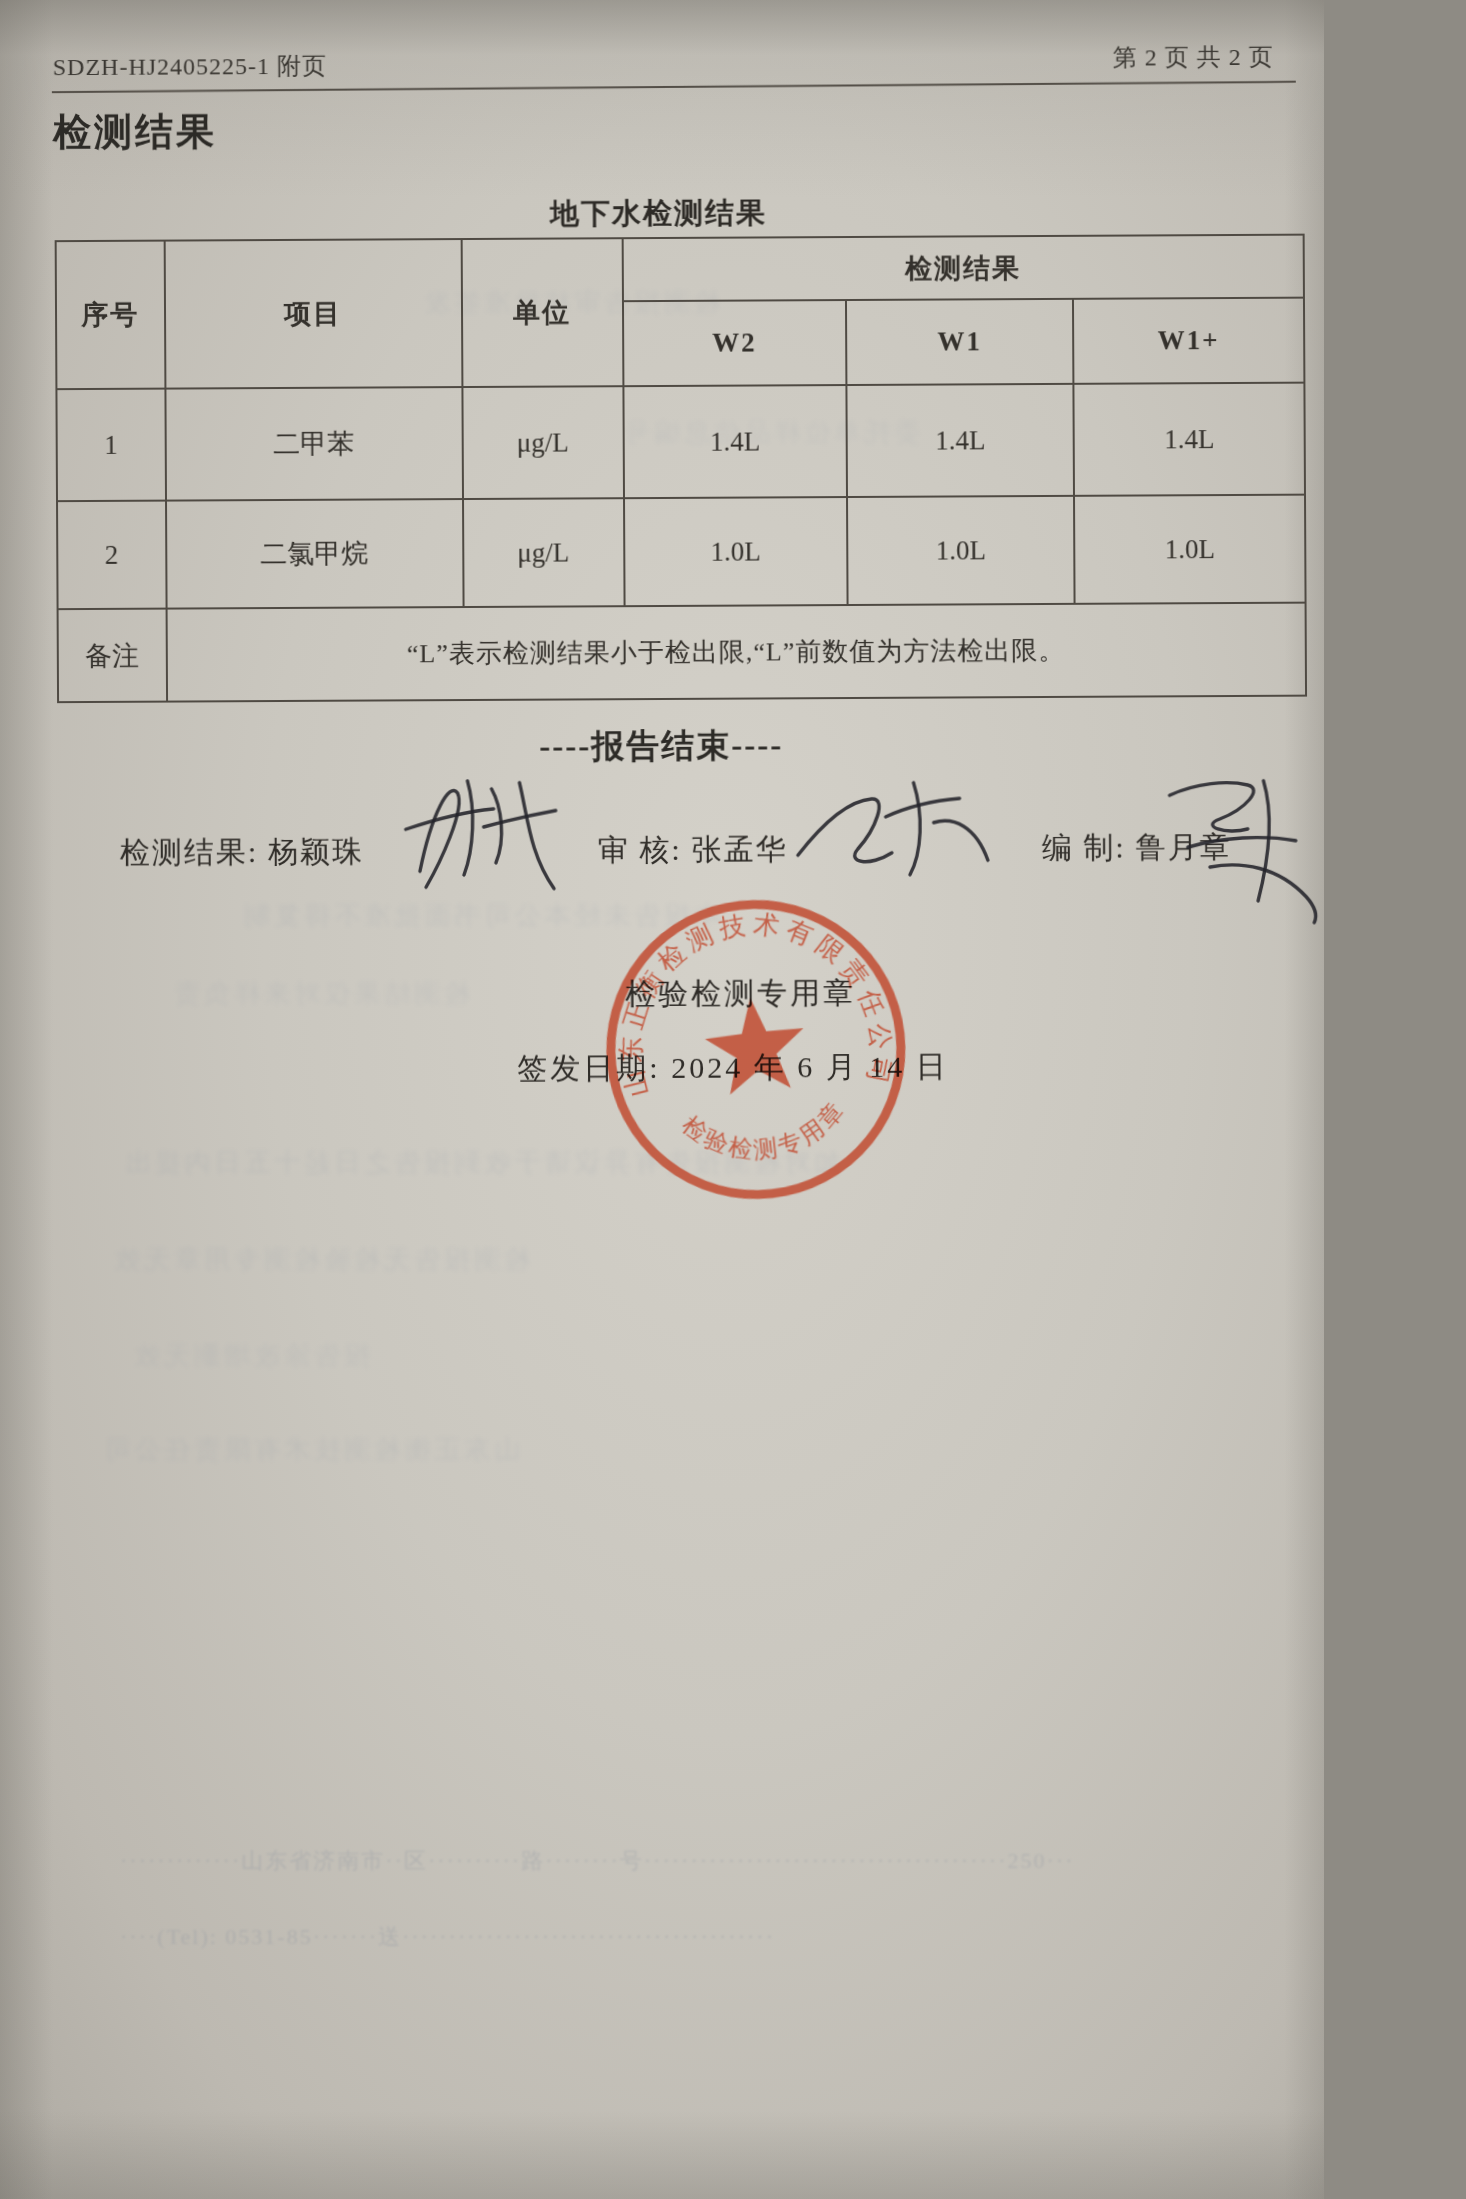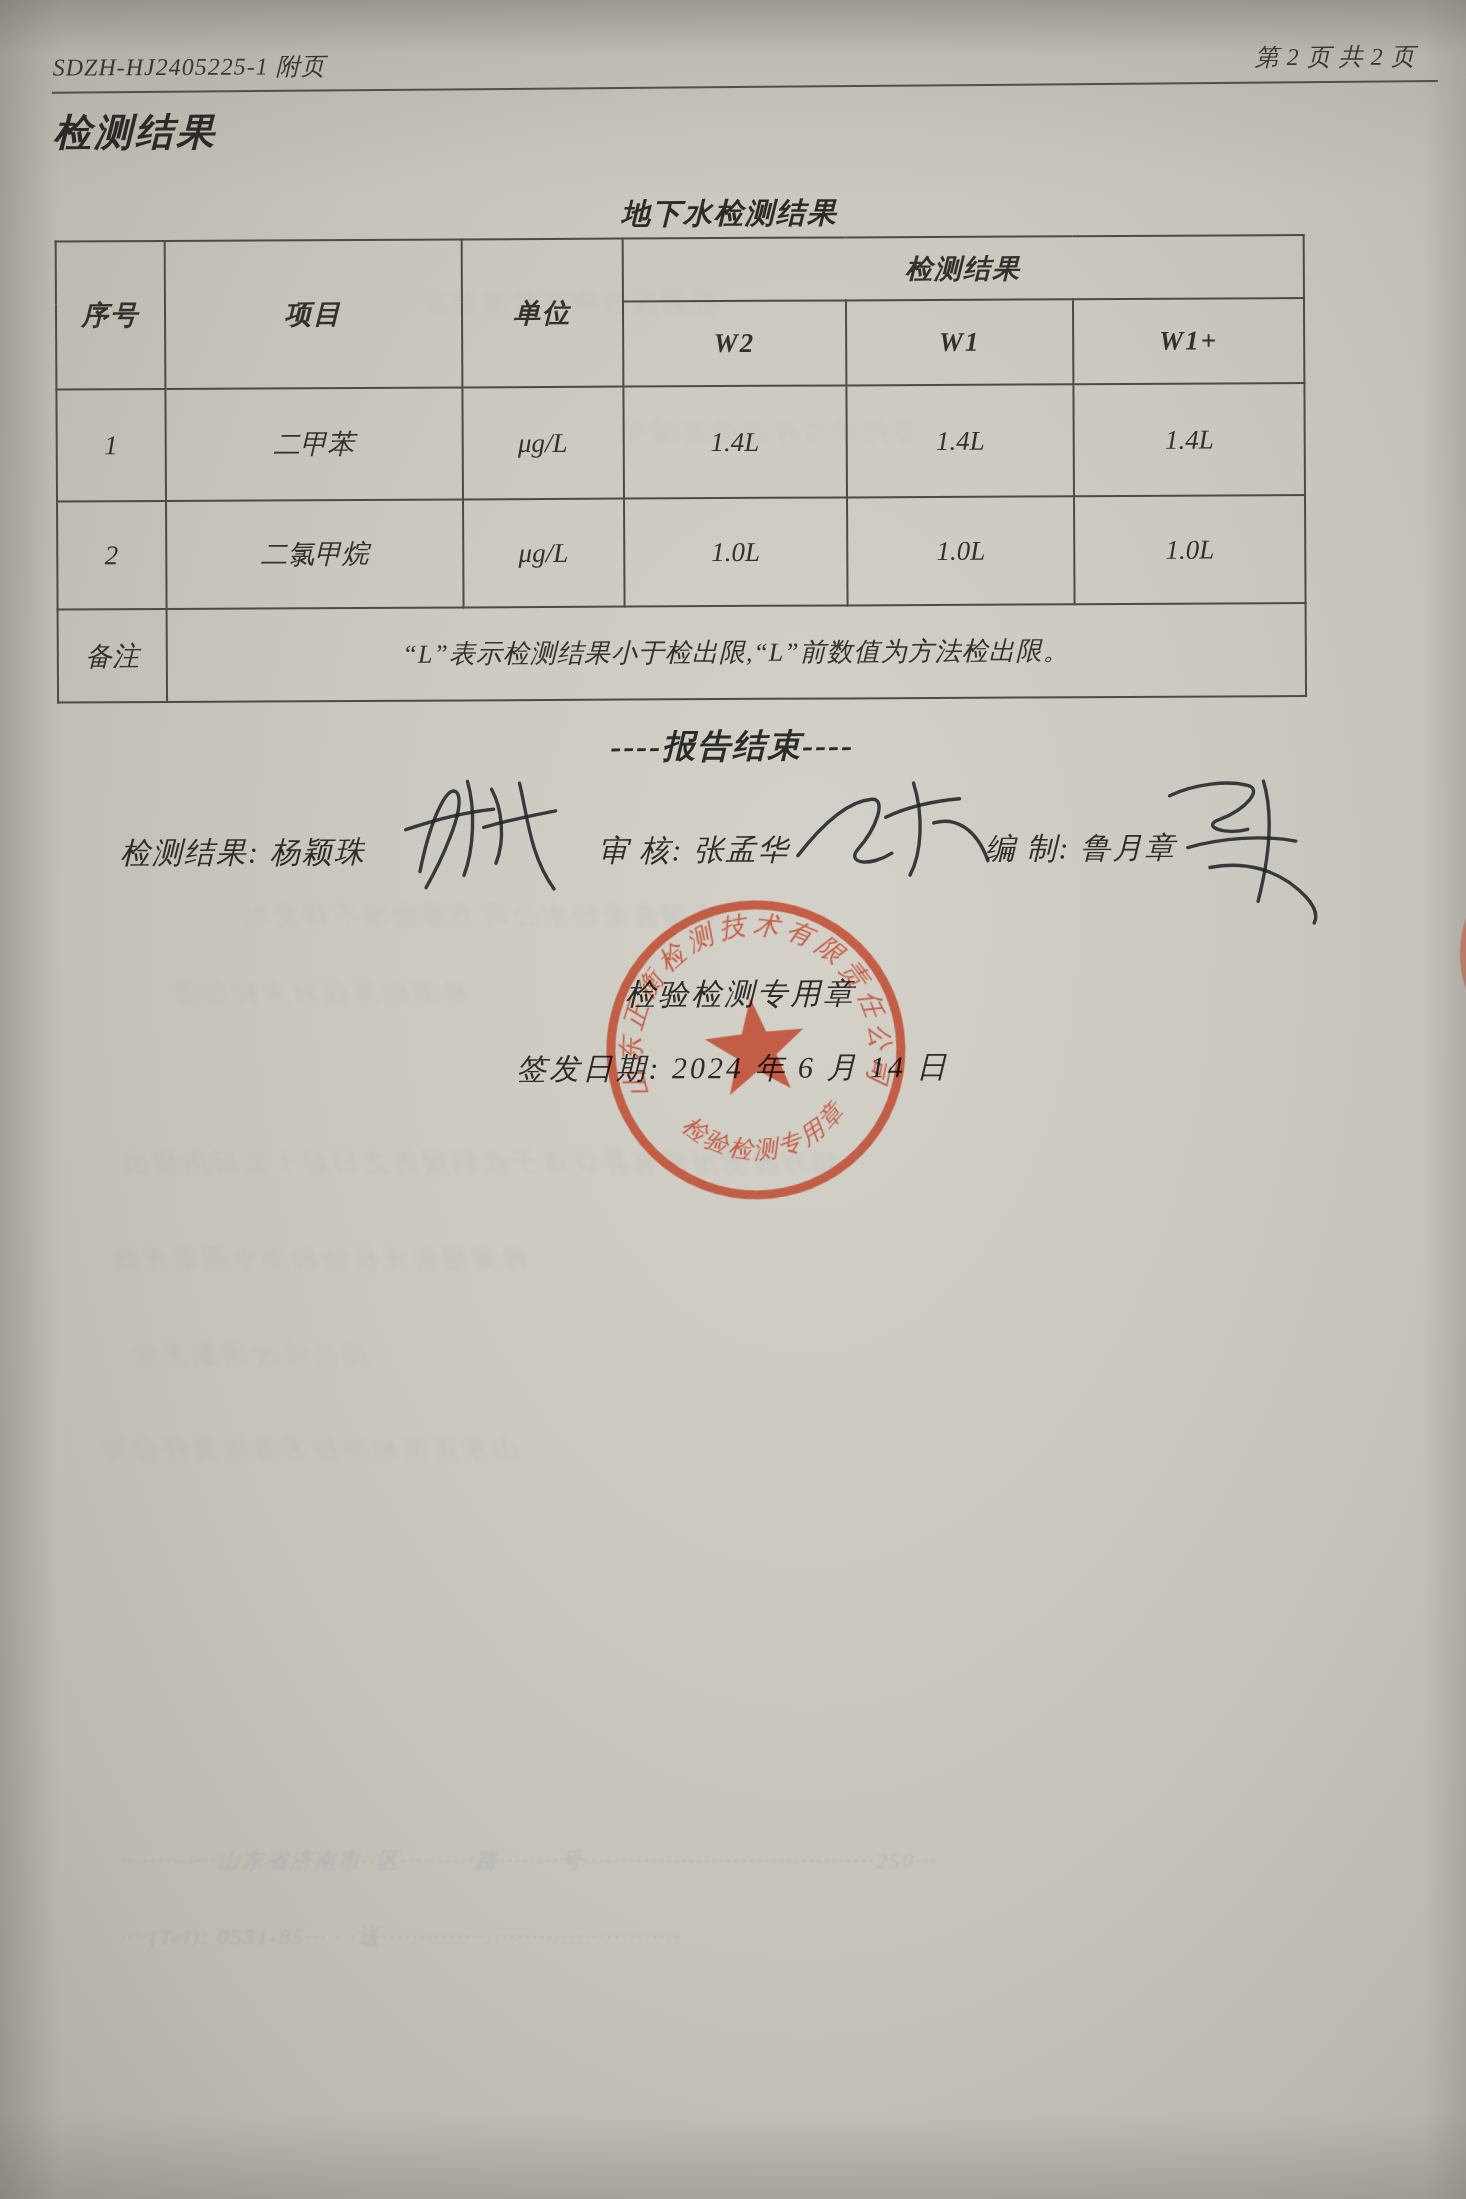--- a/index.html
+++ b/index.html
@@ -1,25 +1,24 @@
 <!DOCTYPE html>
 <html><head>
 <meta charset="utf-8">
 <style>
   html,body{margin:0;padding:0;background:#8e8b84;}
   .page{
-    position:relative;width:1466px;height:2199px;overflow:hidden;
+    position:relative;width:1324px;height:2199px;overflow:hidden;
     font-family:"Liberation Serif","DejaVu Serif",serif;
     color:#33302b;
     background:
       linear-gradient(180deg, rgba(120,117,110,.55) 0%, rgba(160,157,150,.25) 2.5%, rgba(0,0,0,0) 9%),
       linear-gradient(90deg, rgba(110,107,100,.35) 0%, rgba(0,0,0,0) 4%, rgba(0,0,0,0) 97%, rgba(125,122,115,.30) 100%),
       linear-gradient(0deg, rgba(118,115,108,.35) 0%, rgba(0,0,0,0) 4%),
       radial-gradient(ellipse at 55% 42%, #d4d1c9 0%, #cac7bf 45%, #bdb9b1 80%, #aeaaa2 100%);
-    font-style: italic;
   }
   .tilt{position:absolute;inset:0;transform:rotate(-0.3deg);transform-origin:50% 40%;}
   .abs{position:absolute;}
   .hdr{font-size:24px;letter-spacing:1px;color:#3a3732;}
   .rule{position:absolute;left:56px;right:24px;top:86px;height:2px;background:#534e47;transform:rotate(-0.18deg);}
   .doc-title{font-family:"Liberation Sans","DejaVu Sans",sans-serif;font-weight:bold;font-size:38px;color:#2c2a26;letter-spacing:3px;}
   .tbl-caption{font-family:"Liberation Sans","DejaVu Sans",sans-serif;font-weight:bold;font-size:29px;letter-spacing:2px;color:#2e2b27;text-align:center;width:100%;}
   table.results{border-collapse:collapse;table-layout:fixed;width:1250px;font-size:27px;color:#34312c;}
   table.results th,table.results td{border:2px solid #4f4a43;text-align:center;vertical-align:middle;padding:0;}
   table.results th{font-weight:600;letter-spacing:2px;}
@@ -108,21 +107,21 @@
     </table>
 
     <div class="abs end-line" style="left:0;top:724px;">----报告结束----</div>
 
     <div class="abs sig-line" style="left:120px;top:830px;">
       <span>检测结果:</span><span class="nm">杨颖珠</span>
     </div>
     <div class="abs sig-line" style="left:598px;top:830px;">
       <span>审  核:</span><span class="nm">张孟华</span>
     </div>
-    <div class="abs sig-line" style="left:985px;top:830px;">
+    <div class="abs sig-line" style="left:1042px;top:830px;">
       <span>编  制:</span><span class="nm">鲁月章</span>
     </div>
 
     <svg class="abs" style="left:392px;top:762px;" width="185" height="140" viewBox="0 0 185 140">
       <path class="autograph" d="M28,108 C40,50 58,18 66,30 C74,46 48,100 34,124"></path>
       <path class="autograph" d="M14,66 C50,54 80,48 102,46"></path>
       <path class="autograph" d="M76,18 C84,46 82,86 72,112"></path>
       <path class="autograph" d="M100,26 C110,44 114,76 104,100"></path>
       <path class="autograph" d="M92,64 C114,58 142,52 164,48"></path>
       <path class="autograph" d="M128,20 C136,54 138,92 162,126"></path>

